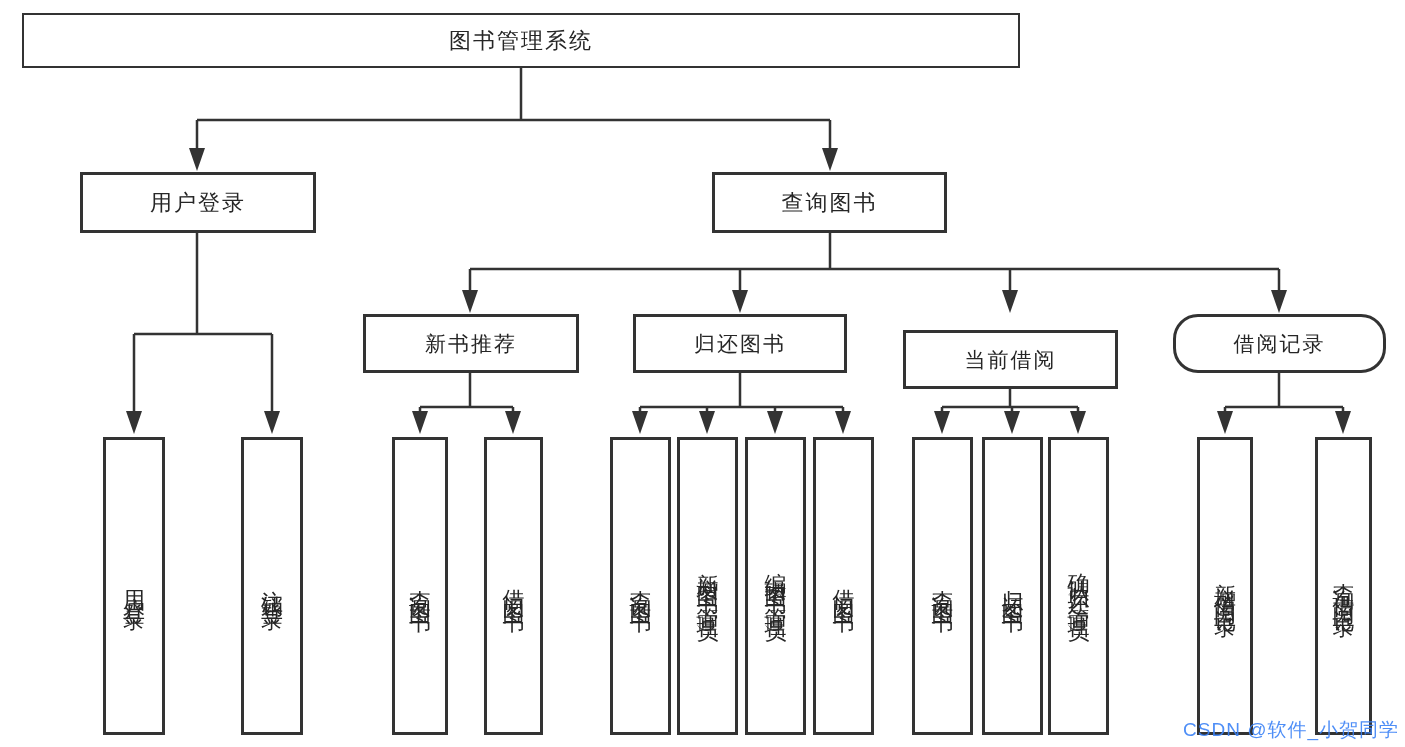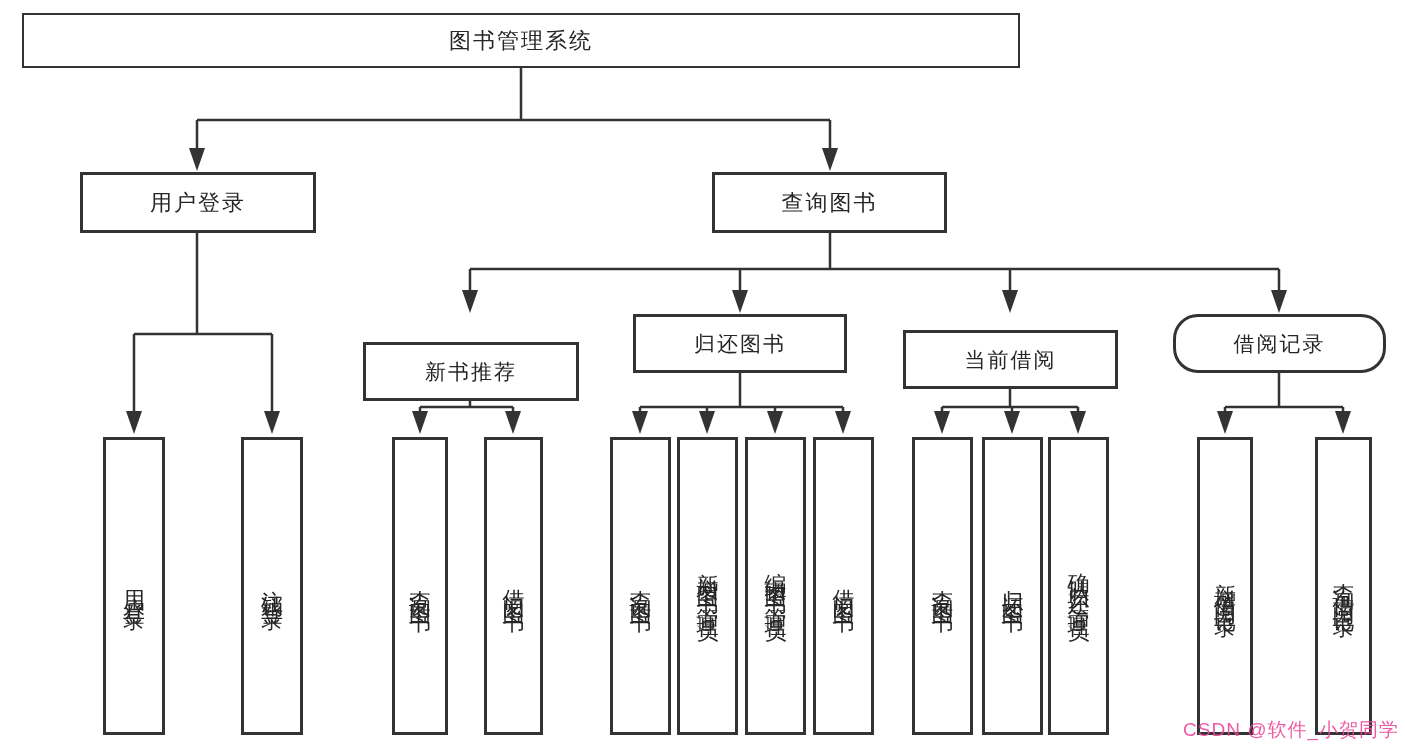--- a/index.html
+++ b/index.html
@@ -22,21 +22,21 @@
     justify-content: center;
     color: #262626;
     z-index: 2;
   }
   .h-node { font-size: 22px; letter-spacing: 2px; align-items: center; }
   .root  { left: 22px;  top: 13px;  width: 998px; height: 55px; }
   .l2    { top: 172px; height: 61px; border-width: 3px; }
   .l2a   { left: 80px;  width: 236px; }
   .l2b   { left: 712px; width: 235px; }
   .l3    { top: 314px; height: 59px; border-width: 3px; font-size: 21px; }
-  .l3a   { left: 363px;  width: 216px; margin-top: 28px; }
+  .l3a   { left: 363px;  width: 216px; }
   .l3b   { left: 633px;  width: 214px; }
   .l3c   { left: 903px;  width: 215px; margin-top: 16px; }
   .l3d   { left: 1173px; width: 213px; border-radius: 25px; }
   .leaf  { top: 437px; height: 298px; border-width: 3px; }
   .leaf span {
     writing-mode: vertical-rl;
     text-orientation: mixed;
     font-size: 22px;
     letter-spacing: 7px;
     line-height: 1.1;
@@ -52,21 +52,21 @@
   .d1 { left: 912px;  width: 61px; }
   .d2 { left: 982px;  width: 61px; }
   .d3 { left: 1048px; width: 61px; }
   .e1 { left: 1197px; width: 56px; }
   .e2 { left: 1315px; width: 57px; }
   .watermark {
     position: absolute;
     right: 6px;
     bottom: 4px;
     font-size: 19px;
-    color: #ec4899;
+    color: #3b82f6;
     z-index: 5;
     letter-spacing: 1px;
     opacity: 0.9;
   }
 </style>
 </head>
 <body>
 
 <div class="canvas">
 

